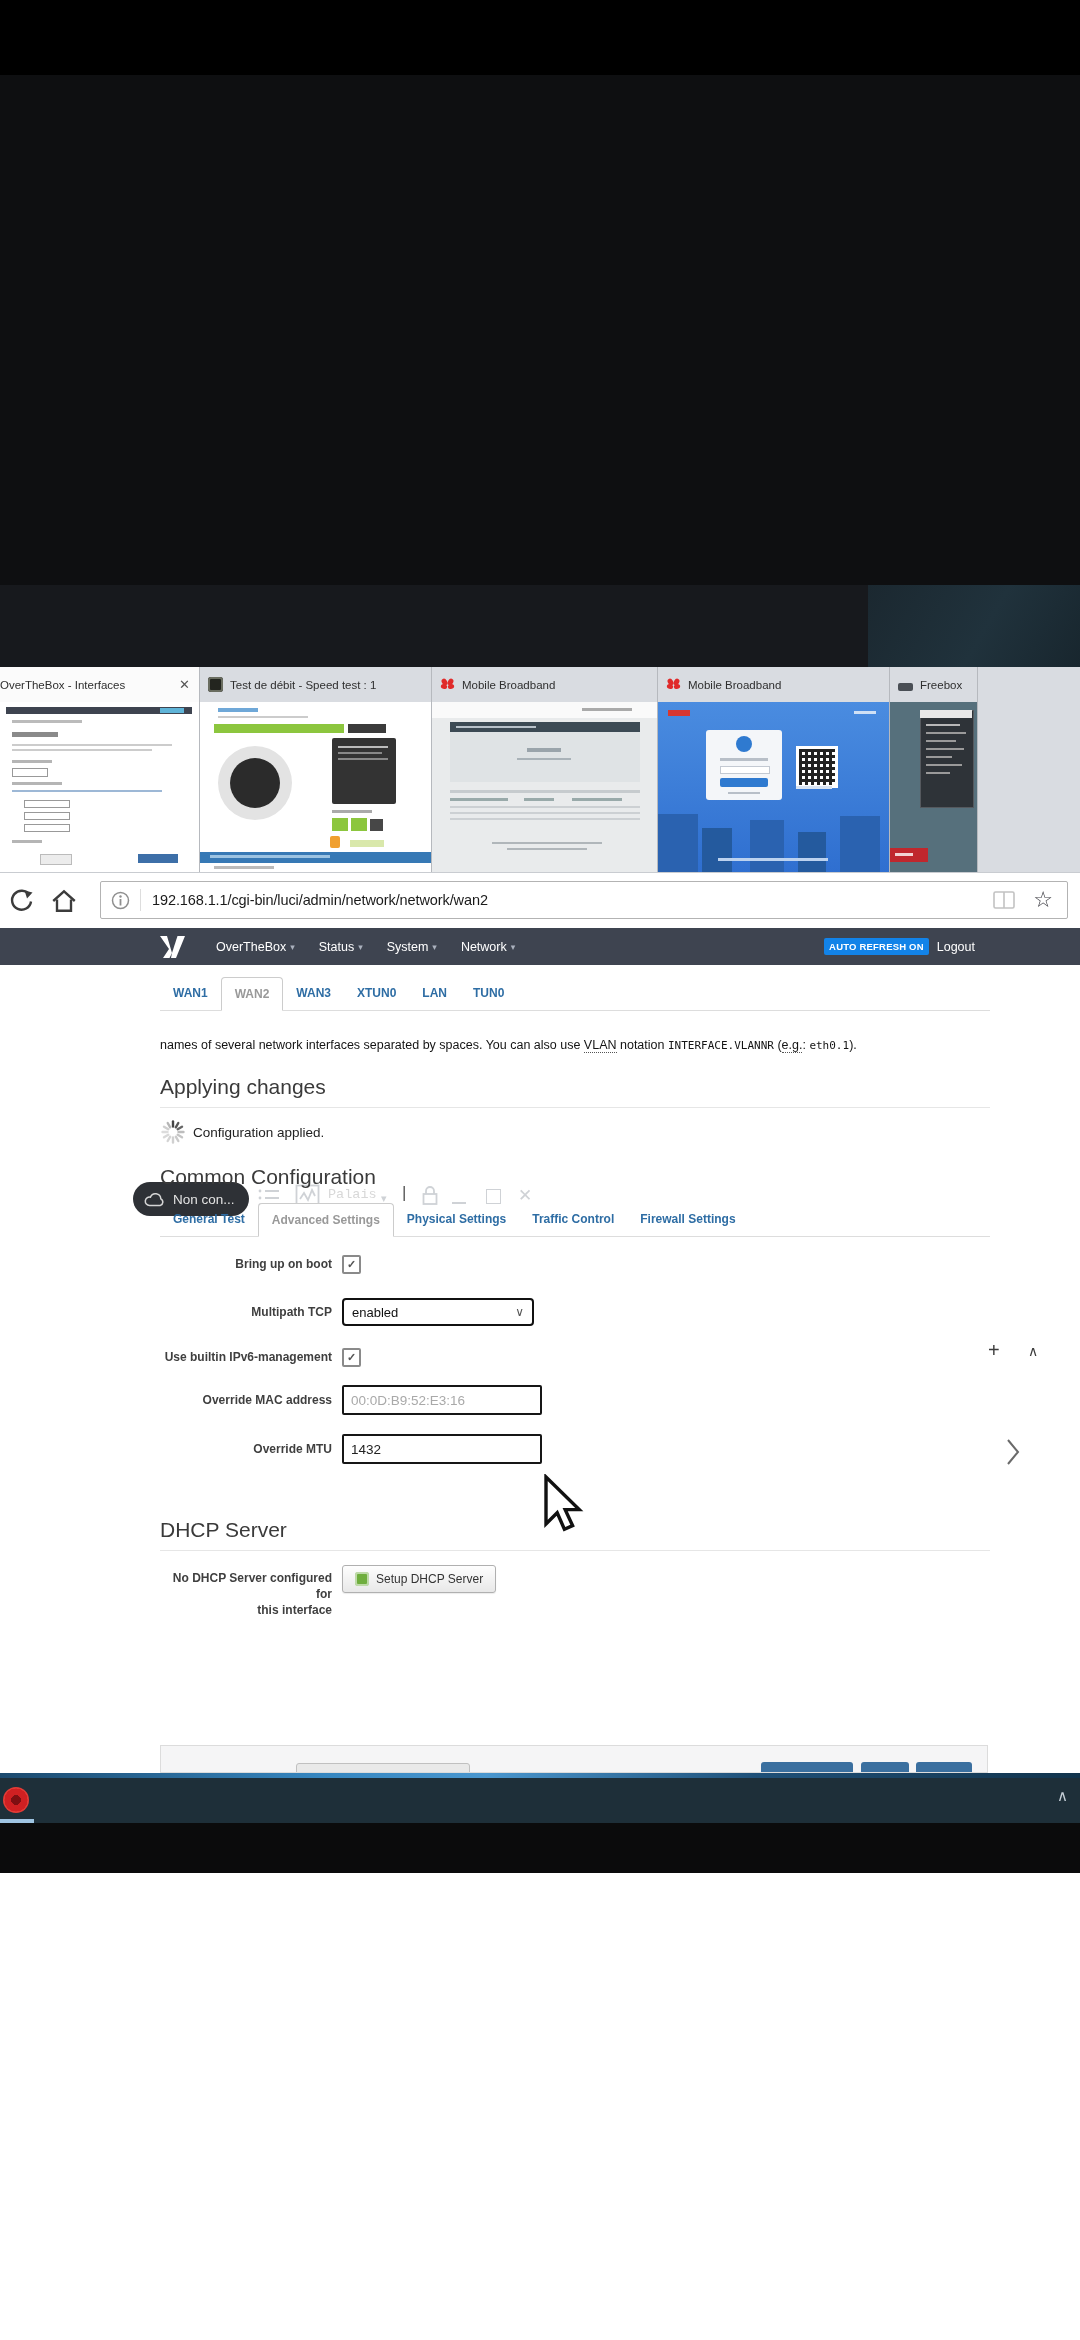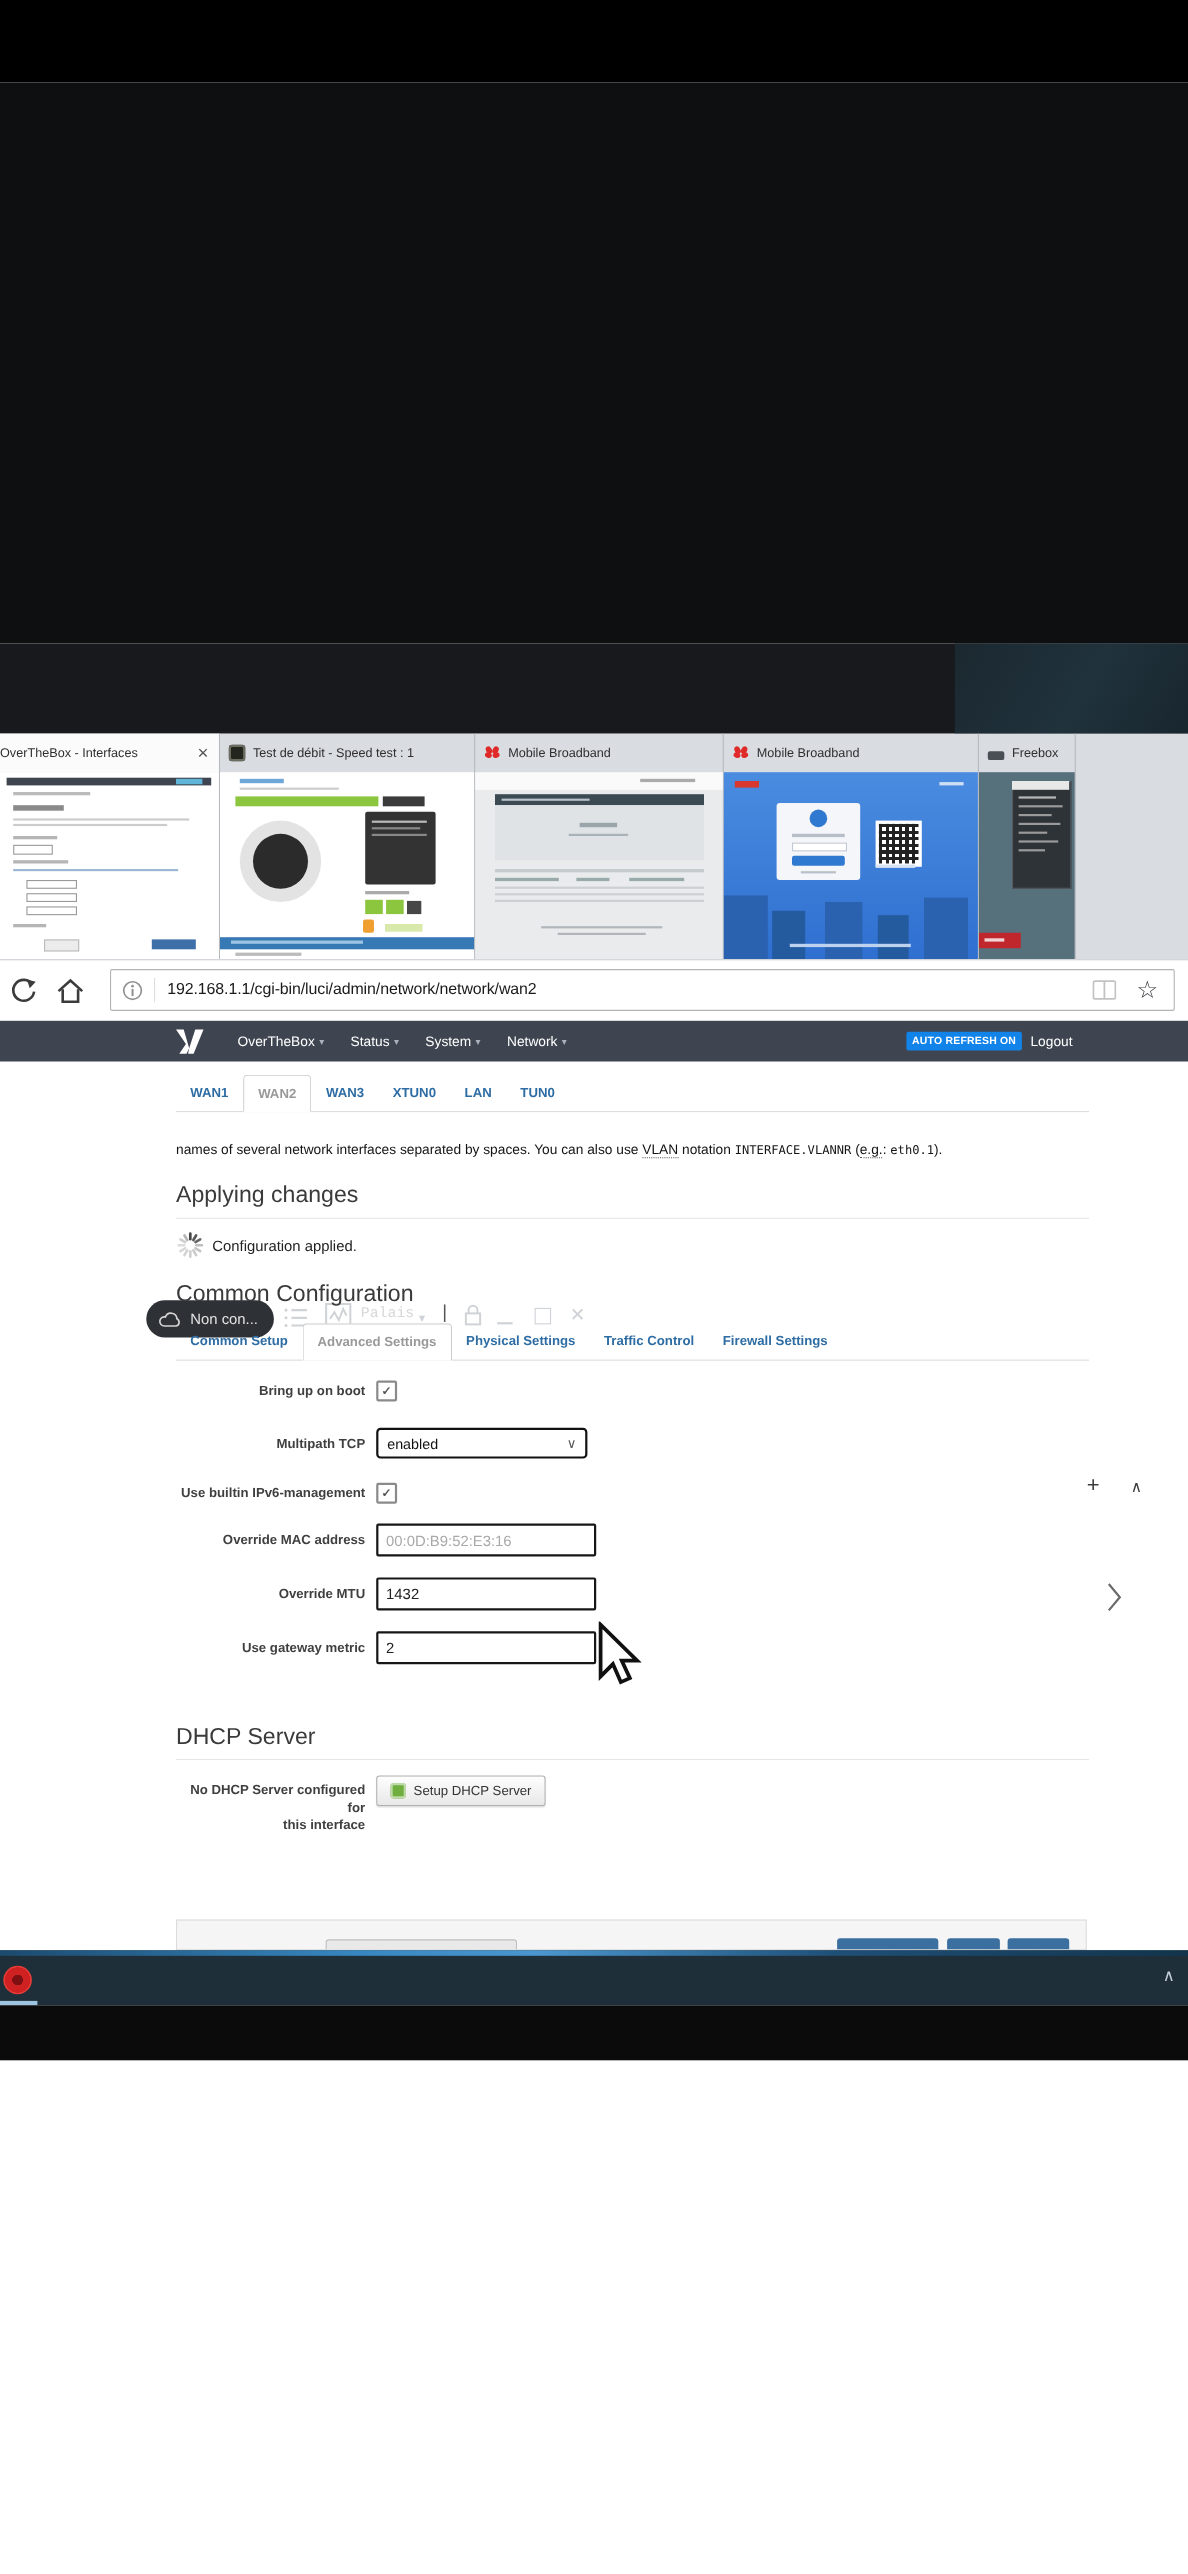--- a/index.html
+++ b/index.html
@@ -389,21 +389,21 @@
             <line x1="7.7" y1="4" x2="10.2" y2="8.3" stroke="#b5b5b5"></line>
           </g>
         </svg>
       </span>
       <span>Configuration applied.</span>
     </div>
 
     <h2 style="margin-top:20px;">Common Configuration</h2>
 
     <div class="tabsrow" style="margin-top:14px;">
-      <a href="#">Common Setup</a>
+      <a href="#">General Test</a>
       <a href="#" class="active">Advanced Settings</a>
       <a href="#">Physical Settings</a>
       <a href="#">Traffic Control</a>
       <a href="#">Firewall Settings</a>
     </div>
 
     <div class="form">
       <div class="frow" style="margin-bottom:24px;">
         <div class="flabel">Bring up on boot</div>
         <div class="checkbox">✓</div>
@@ -420,24 +420,20 @@
         <div class="checkbox">✓</div>
       </div>
       <div class="frow" style="margin-bottom:19px;">
         <div class="flabel">Override MAC address</div>
         <input class="tinput" type="text" placeholder="00:0D:B9:52:E3:16" style="">
       </div>
       <div class="frow" style="margin-bottom:19px;">
         <div class="flabel">Override MTU</div>
         <input class="tinput" type="text" value="1432" style="">
       </div>
-      <div class="frow">
-        <div class="flabel">Use gateway metric</div>
-        <input class="tinput" type="text" value="2" style="">
-      </div>
     </div>
 
     <h2 class="rule" style="margin-top:54px;">DHCP Server</h2>
 
     <div class="frow" style="margin-top:14px;align-items:flex-start;">
       <div class="flabel" style="line-height:16px;padding-top:5px;">
         <span>No DHCP Server configured for</span><br>
         <span>this interface</span>
       </div>
       <span class="btn">

